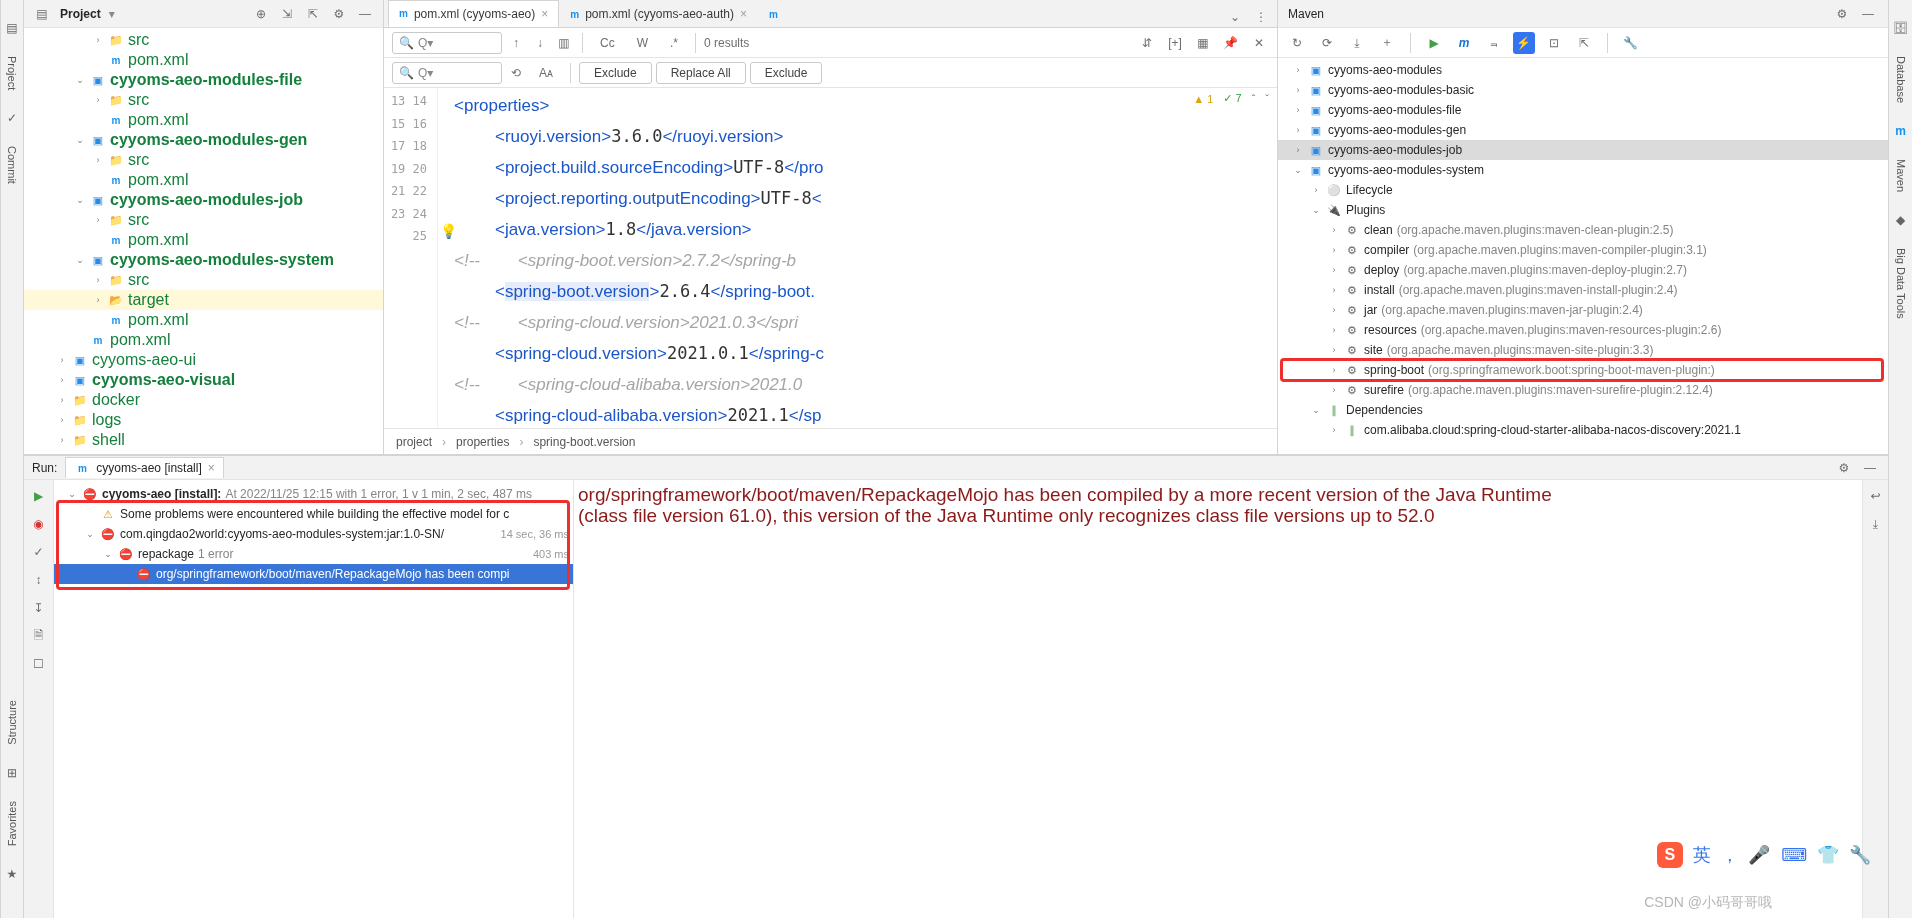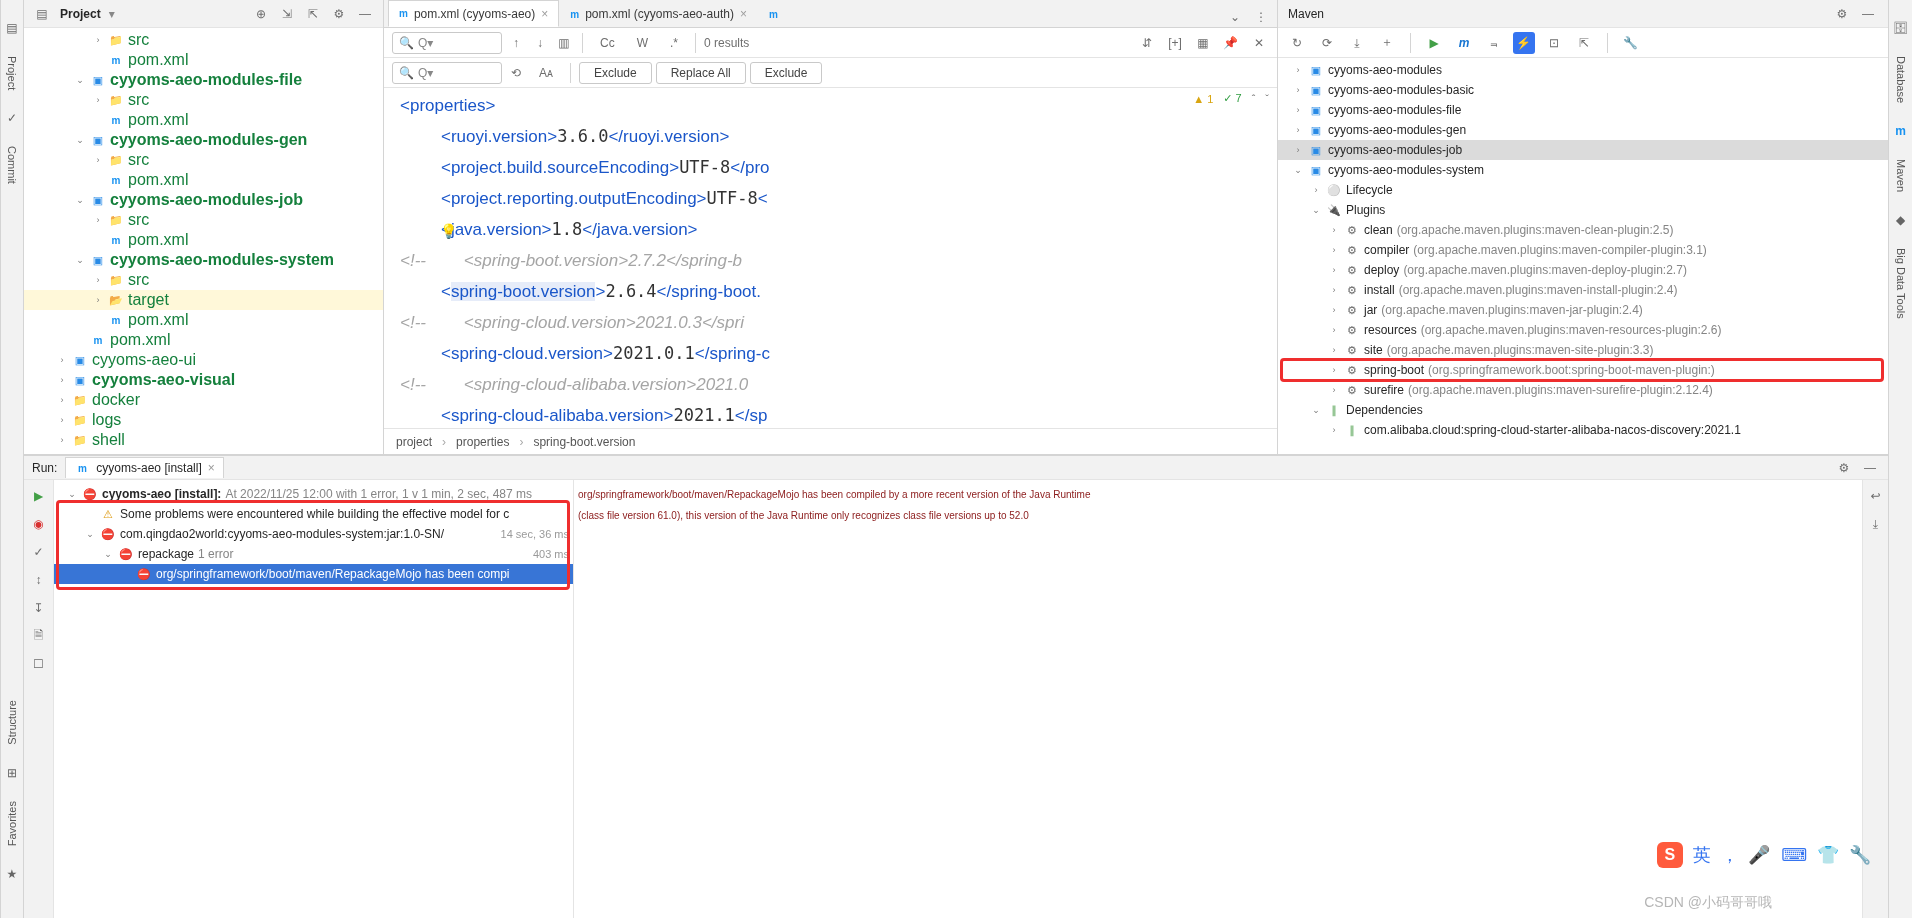--- a/index.html
+++ b/index.html
@@ -81,21 +81,21 @@
   .run-panel { flex:1; display:flex; flex-direction:column; background:#fff; border-top:1px solid #d4d4d4;}
   .run-header { height:24px; display:flex; align-items:center; padding:0 8px; background:#f2f2f2; border-bottom:1px solid #e4e4e4; font-size:12px; gap:8px;}
   .run-tab { display:flex; align-items:center; gap:6px; padding:2px 8px; background:#fff; border:1px solid #d4d4d4; border-bottom:none;}
   .run-body { flex:1; display:flex; position:relative; overflow:hidden;}
   .run-left-icons { width:30px; background:#f2f2f2; border-right:1px solid #e4e4e4; display:flex; flex-direction:column; align-items:center; padding-top:6px; gap:8px;}
   .run-tree { width:520px; border-right:1px solid #e4e4e4; overflow:auto; font-size:12px; padding-top:4px;}
   .rt-row { display:flex; align-items:center; height:20px; gap:4px; padding:0 4px; white-space:nowrap;}
   .rt-row.selected { background:#3875d6; color:#fff;}
   .rt-row .time{ margin-left:auto; color:#9a9a9a; font-size:11px;}
   .ico.err{ color:#d83030;} .ico.warn{color:#dd9a12;}
-  .run-output { flex:1; font-family:Consolas,monospace; font-size:10px; line-height:21px; padding:4px 4px; color:#8b1a1a; white-space:pre-wrap;}
+  .run-output { flex:1; font-family:Consolas,monospace; font-size:19px; line-height:21px; padding:4px 4px; color:#8b1a1a; white-space:pre-wrap;}
   .run-right-icons { width:26px; background:#f2f2f2; border-left:1px solid #e4e4e4; display:flex; flex-direction:column; align-items:center; padding-top:6px; gap:8px;}
   .watermark { position:fixed; right:140px; bottom:6px; color:#b6b6b6; font-size:14px; }
   .ime { position:fixed; right:40px; bottom:50px; display:flex; gap:10px; align-items:center;}
   .ime-badge{ width:26px;height:26px; background:#ff5a3c; border-radius:6px; color:#fff; display:flex;align-items:center;justify-content:center;font-weight:bold; font-size:16px;}
   .ime-ico{ color:#3574f0; font-size:18px;}
 </style>
 </head>
 <body>
 
 <div class="main-layout">
@@ -316,20 +316,34 @@
           <button class="btn-plain">Exclude</button>
         </div>
         <div class="editor-body">
           <div class="warn-strip">
             <span class="m1">▲ <span>1</span></span>
             <span class="m2">✓ <span>7</span></span>
             <span>ˆ</span>
               <span>ˇ</span>
           </div>
           <div class="bulb">💡</div>
+          <div class="gutter" id="gutter">13
+14
+15
+16
+17
+18
+19
+20
+21
+22
+23
+24
+25
+</div>
           <div class="code" id="code"><span class="tag">&lt;properties&gt;</span>
     <span class="tag">&lt;ruoyi.version&gt;</span>3.6.0<span class="tag">&lt;/ruoyi.version&gt;</span>
     <span class="tag">&lt;project.build.sourceEncoding&gt;</span>UTF-8<span class="tag">&lt;/pro</span>
     <span class="tag">&lt;project.reporting.outputEncoding&gt;</span>UTF-8<span class="tag">&lt;</span>
     <span class="tag">&lt;java.version&gt;</span>1.8<span class="tag">&lt;/java.version&gt;</span>
 <span class="cmt">&lt;!--        &lt;spring-boot.version&gt;2.7.2&lt;/spring-b</span>
     <span class="tag">&lt;<span class="sel-word">spring-boot.version</span>&gt;</span>2.6.4<span class="tag">&lt;/spring-boot.</span>
 <span class="cmt">&lt;!--        &lt;spring-cloud.version&gt;2021.0.3&lt;/spri</span>
     <span class="tag">&lt;spring-cloud.version&gt;</span>2021.0.1<span class="tag">&lt;/spring-c</span>
 <span class="cmt">&lt;!--        &lt;spring-cloud-alibaba.version&gt;2021.0</span>
@@ -524,21 +538,21 @@
           <span class="icon-btn">🗎</span>
           <span class="icon-btn">☐</span>
         </div>
         <div class="run-tree" id="run-tree" style="position:relative;">
           <div class="red-box" style="left:2px; top:20px; width:514px; height:90px;"></div>
         <div class="rt-row">
               <span class="indent" style="width:4px"></span>
               <span class="arrow">⌄</span>
               <span class="ico err">⛔</span>
               <span><b>cyyoms-aeo [install]:</b></span>
-              <span class="mv-muted"> At 2022/11/25 12:00 with 1 error, 1 v 1 min, 2 sec, 487 ms</span>
+              <span class="mv-muted"> At 2022/11/25 12:15 with 1 error, 1 v 1 min, 2 sec, 487 ms</span>
             </div>
             <div class="rt-row">
               <span class="indent" style="width:22px"></span>
               <span class="arrow"></span>
               <span class="ico warn">⚠</span>
               <span><b></b>Some problems were encountered while building the effective model for c</span>
             </div>
             <div class="rt-row">
               <span class="indent" style="width:22px"></span>
               <span class="arrow">⌄</span>

